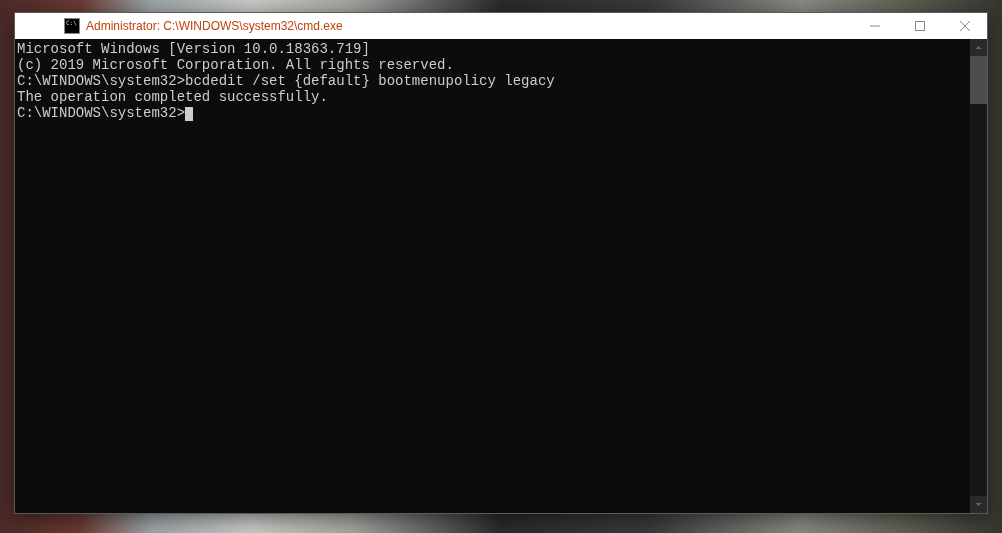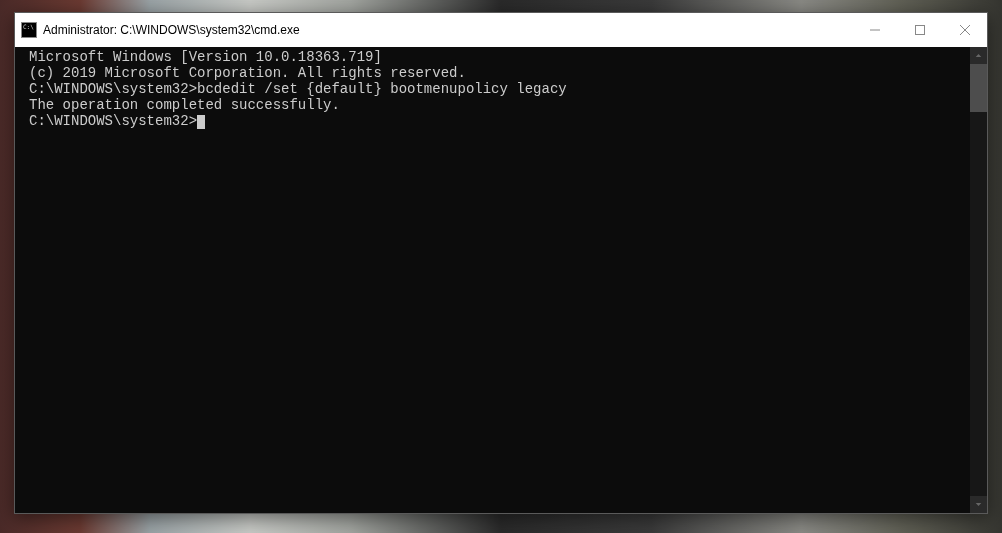--- a/index.html
+++ b/index.html
@@ -16,28 +16,29 @@
       top: 12px;
       width: 974px;
       height: 502px;
       background: #ffffff;
       border: 1px solid #5a5a5a;
       box-shadow: 0 4px 18px rgba(0,0,0,0.5);
       display: flex;
       flex-direction: column;
     }
     .titlebar {
-      height: 34px;
+      height: 26px;
       background: #ffffff;
       display: flex;
       align-items: center;
       font-size: 12px;
-      color: #000000;
+      color: #c2410c;
       user-select: none;
       flex-shrink: 0;
+      padding-left: 43px;
     }
     .titlebar .icon {
       width: 16px;
       height: 16px;
       margin-left: 6px;
       margin-right: 6px;
       background: #000;
       position: relative;
       border: 1px solid #888;
     }
@@ -71,21 +72,21 @@
       background: #0c0c0c;
       overflow: hidden;
     }
     .terminal {
       flex: 1;
       background: #0c0c0c;
       color: #cccccc;
       font-family: Consolas, "Courier New", monospace;
       font-size: 14px;
       line-height: 16px;
-      padding: 2px 0 0 14px;
+      padding: 2px 0 0 2px;
       white-space: pre;
       overflow: hidden;
     }
     .scrollbar {
       width: 17px;
       background: #171717;
       display: flex;
       flex-direction: column;
     }
     .sb-btn {

